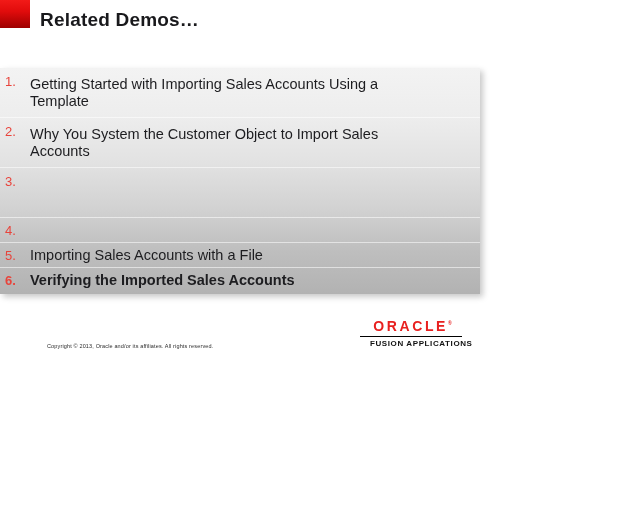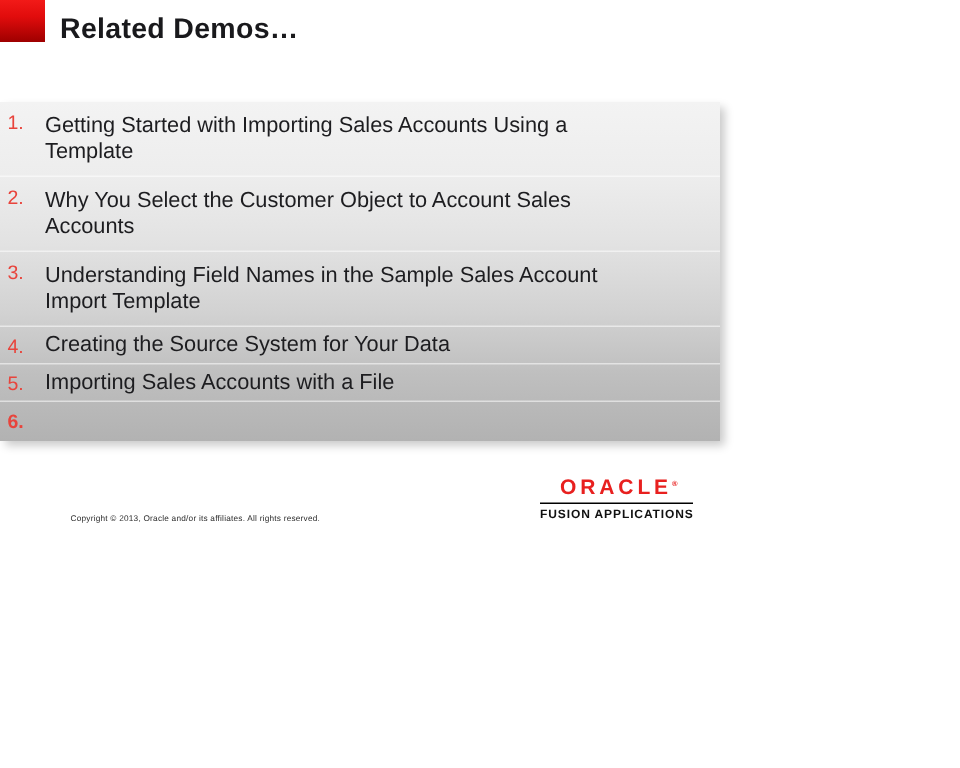--- a/index.html
+++ b/index.html
@@ -144,20 +144,21 @@
     margin: 2px 0 2px 0;
     width: 102px;
   }
   .oracle-sub {
     font-size: 8px;
     font-weight: bold;
     color: #111111;
     letter-spacing: 0.6px;
     text-align: center;
     white-space: nowrap;
+    margin-left: 10px;
   }
 </style>
 </head>
 <body>
 
 <div class="slide">
 
   <div class="title-bar">
     <div class="title-accent"></div>
     <div class="slide-title">Related Demos…</div>
@@ -165,40 +166,39 @@
 
   <div class="list-panel">
 
     <div class="list-row two-line">
       <span class="row-number">1.</span>
       <span class="row-text">Getting Started with Importing Sales Accounts Using a Template</span>
     </div>
 
     <div class="list-row two-line">
       <span class="row-number">2.</span>
-      <span class="row-text">Why You Select the Customer Object to Account Sales Accounts</span>
+      <span class="row-text">Why You System the Customer Object to Import Sales Accounts</span>
     </div>
 
     <div class="list-row two-line">
       <span class="row-number">3.</span>
-      <span class="row-text">Understanding Field Names in the Sample Sales Account Import Template</span>
     </div>
 
     <div class="list-row one-line">
       <span class="row-number">4.</span>
-      <span class="row-text">Creating the Source System for Your Data</span>
     </div>
 
     <div class="list-row one-line">
       <span class="row-number">5.</span>
       <span class="row-text">Importing Sales Accounts with a File</span>
     </div>
 
     <div class="list-row one-line highlight">
       <span class="row-number">6.</span>
+      <span class="row-text">Verifying the Imported Sales Accounts</span>
     </div>
 
   </div>
 
   <div class="copyright">Copyright © 2013, Oracle and/or its affiliates. All rights reserved.</div>
 
   <div class="oracle-logo">
     <div class="oracle-word"><span>ORACLE</span><span class="oracle-tm">®</span></div>
     <div class="oracle-rule"></div>
     <div class="oracle-sub">FUSION APPLICATIONS</div>

